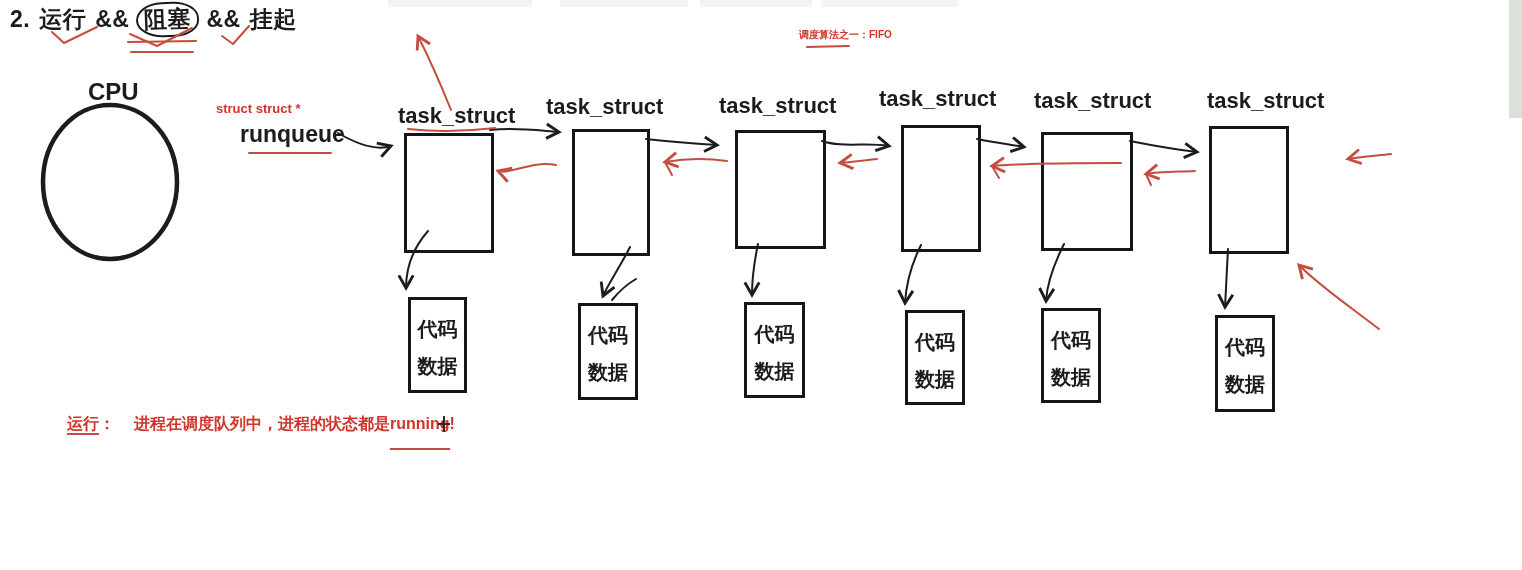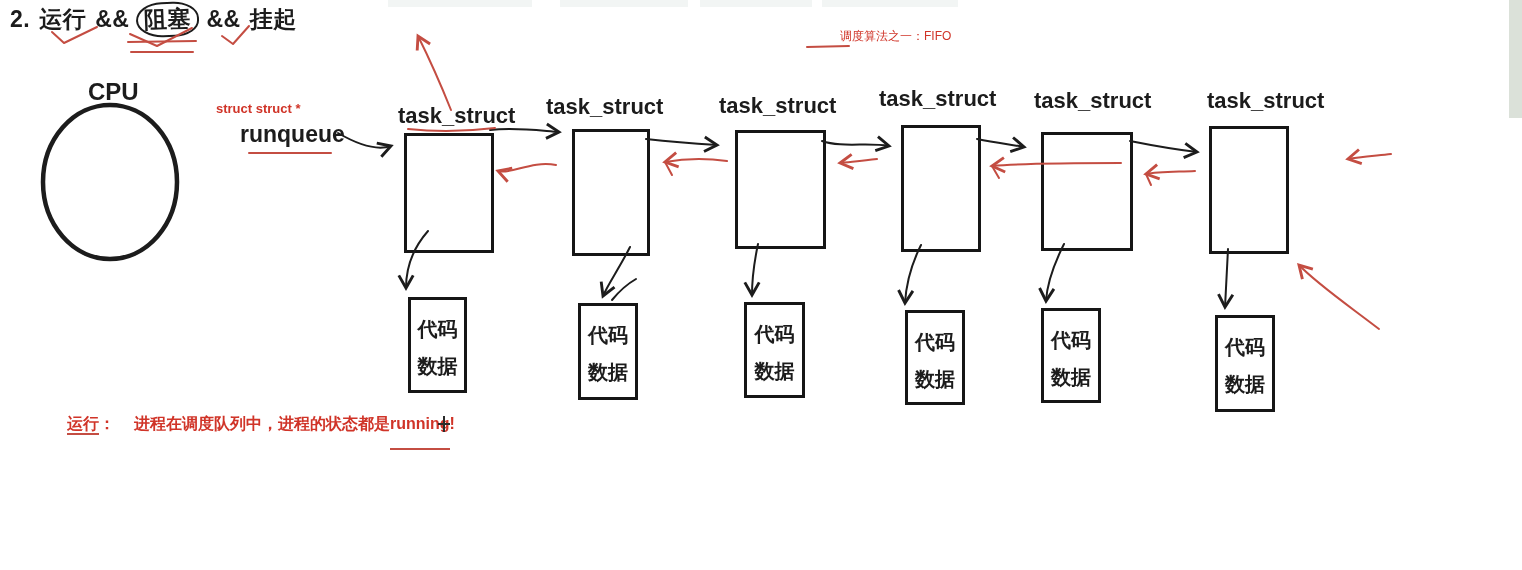--- a/index.html
+++ b/index.html
@@ -18,21 +18,21 @@
   .oval{
     display:inline-block;padding:0 6px;margin:0 -2px;
     border:2.5px solid var(--ink,#1c1c1c);
     border-radius:50% 50% 48% 52% / 62% 58% 55% 60%;
     transform:rotate(-2deg);
   }
   .cpu-label{position:absolute;left:88px;top:78px;font-size:24px;font-weight:bold;}
   .subtitle{position:absolute;left:232px;top:58px;font-size:22px;font-weight:bold;}
   .ptr-type{position:absolute;left:216px;top:101px;font-size:13px;font-weight:bold;color:var(--red-text,#d03428);}
   .ptr-name{position:absolute;left:240px;top:121px;font-size:23px;font-weight:bold;}
-  .fifo{position:absolute;left:840px;top:28px;font-size:12px;font-weight:normal;color:var(--red-text,#d03428);}
+  .fifo{position:absolute;left:799px;top:28px;font-size:10px;font-weight:bold;color:var(--red-text,#d03428);}
   .tlabel{position:absolute;font-size:22px;font-weight:bold;white-space:nowrap;}
   .tbox{position:absolute;border:3px solid var(--box-border,#161616);background:transparent;}
   .cbox{
     position:absolute;border:3px solid var(--box-border,#161616);
     font-size:20px;font-weight:bold;text-align:center;line-height:37px;
     padding-top:11px;box-sizing:border-box;
   }
   .note{position:absolute;left:67px;font-size:16px;font-weight:bold;color:var(--red-text,#d03428);white-space:nowrap;}
   .note .term-u{border-bottom:2px solid var(--red-stroke,#c44d42);padding-bottom:1px;}
   .note .body{margin-left:19px;}

